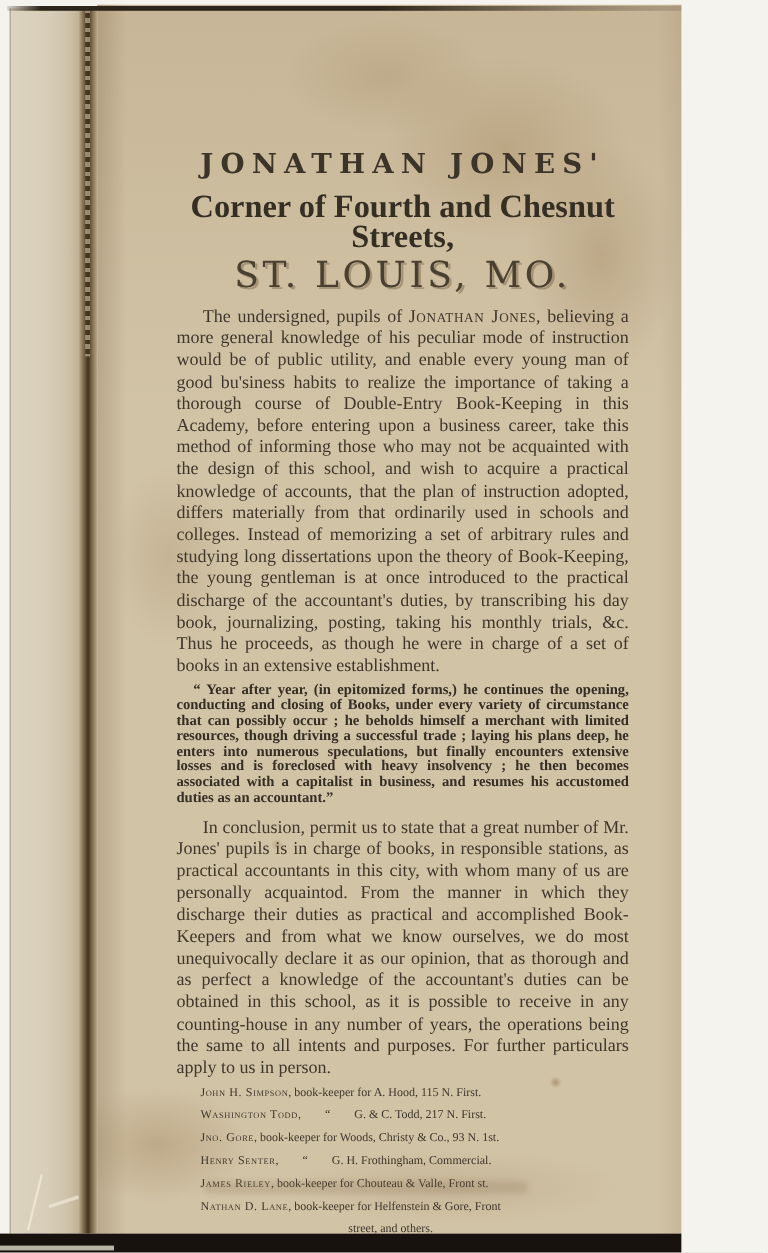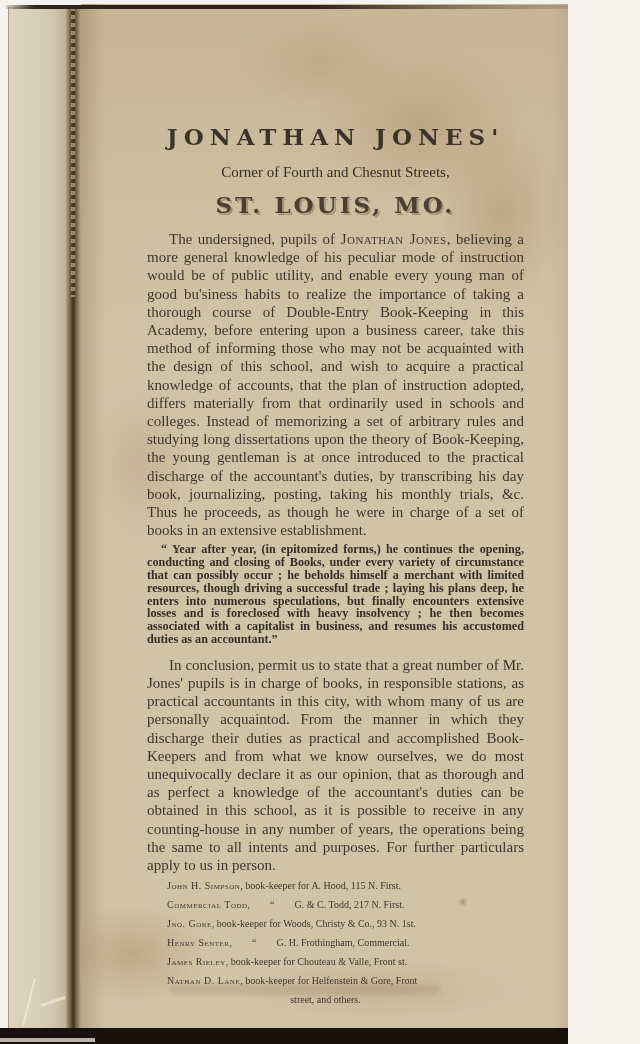--- a/index.html
+++ b/index.html
@@ -38,22 +38,22 @@
       linear-gradient(180deg, rgba(158,128,88,0.20) 0%, rgba(158,128,88,0.06) 22%, rgba(0,0,0,0) 34%);}
 
   .content{padding:0 44px 0 66px;}
 
   
   header{margin-top:120px;text-align:center;color:#3a3226;}
   .t1{font-family:"DejaVu Serif",serif;font-weight:bold;font-size:23px;line-height:26px;
     letter-spacing:6px;color:#3c3428;}
   .t2{font-family:"DejaVu Serif",serif;font-weight:bold;font-size:38px;line-height:49px;margin-top:6px;
     letter-spacing:1px;color:#4a4031;text-shadow:3px 3px 0 rgba(125,104,74,0.50);}
-  .t3{font-family:"Liberation Serif",serif;font-weight:normal;font-size:15px;line-height:25px;margin-top:10px;color:#352e23;}
-  .t4{font-family:"DejaVu Serif",serif;font-weight:bold;font-size:23px;line-height:31px;margin-top:4px;
+  .t3{font-family:"Liberation Serif",serif;font-weight:bold;font-size:27px;line-height:25px;margin-top:10px;color:#352e23;}
+  .t4{font-family:"DejaVu Serif",serif;font-weight:normal;font-size:30px;line-height:31px;margin-top:4px;
     letter-spacing:3px;color:#4a4031;text-shadow:2px 2px 0 rgba(125,104,74,0.50);}
 
   
   .body-para{margin:10px 0 0 0;font-size:15px;line-height:18.2px;text-align:justify;text-indent:22px;}
   .quote{margin:4px 0 0 0;font-size:12.2px;line-height:12.8px;font-weight:bold;text-align:justify;
     text-indent:14px;color:#352e24;}
   .sc{font-variant:small-caps;letter-spacing:0.5px;}
 
   .sigs{margin:2px 0 0 20px;font-size:10px;line-height:19px;}
   .sig-line{white-space:nowrap;}
@@ -90,21 +90,21 @@
       </header>
 
       <p class="body-para"><span>The undersigned, pupils of </span><span class="sc">Jonathan Jones</span><span>, believing a more general knowledge of his peculiar mode of instruction would be of public utility, and enable every young man of good bu'siness habits to realize the importance of taking a thorough course of Double-Entry Book-Keeping in this Academy, before entering upon a business career, take this method of informing those who may not be acquainted with the design of this school, and wish to acquire a practical knowledge of accounts, that the plan of instruction adopted, differs materially from that ordinarily used in schools and colleges. Instead of memorizing a set of arbitrary rules and studying long dissertations upon the theory of Book-Keeping, the young gentleman is at once introduced to the practical discharge of the accountant's duties, by transcribing his day book, journalizing, posting, taking his monthly trials, &amp;c. Thus he proceeds, as though he were in charge of a set of books in an extensive establishment.</span></p>
 
       <p class="quote">“ Year after year, (in epitomized forms,) he continues the opening, conducting and closing of Books, under every variety of circumstance that can possibly occur ; he beholds himself a merchant with limited resources, though driving a successful trade ; laying his plans deep, he enters into numerous speculations, but finally encounters extensive losses and is foreclosed with heavy insolvency ; he then becomes associated with a capitalist in business, and resumes his accustomed duties as an accountant.”</p>
 
       <p class="body-para">In conclusion, permit us to state that a great number of Mr. Jones' pupils is in charge of books, in responsible stations, as practical accountants in this city, with whom many of us are personally acquaintod. From the manner in which they discharge their duties as practical and accomplished Book-Keepers and from what we know ourselves, we do most unequivocally declare it as our opinion, that as thorough and as perfect a knowledge of the accountant's duties can be obtained in this school, as it is possible to receive in any counting-house in any number of years, the operations being the same to all intents and purposes. For further particulars apply to us in person.</p>
 
       <div class="sigs">
         <div class="sig-line"><span class="sc">John H. Simpson</span><span>, book-keeper for A. Hood, 115 N. First.</span></div>
-        <div class="sig-line"><span class="sc">Commercial Todd</span><span>,  “  G. &amp; C. Todd, 217 N. First.</span></div>
+        <div class="sig-line"><span class="sc">Washington Todd</span><span>,  “  G. &amp; C. Todd, 217 N. First.</span></div>
         <div class="sig-line"><span class="sc">Jno. Gore</span><span>, book-keeper for Woods, Christy &amp; Co., 93 N. 1st.</span></div>
         <div class="sig-line"><span class="sc">Henry Senter</span><span>,  “  G. H. Frothingham, Commercial.</span></div>
         <div class="sig-line"><span class="sc">James Rieley</span><span>, book-keeper for Chouteau &amp; Valle, Front st.</span></div>
         <div class="sig-line"><span class="sc">Nathan D. Lane</span><span>, book-keeper for Helfenstein &amp; Gore, Front</span></div>
         <div class="sig-tail">street, and others.</div>
       </div>
 
     </div>
   </div>
 

